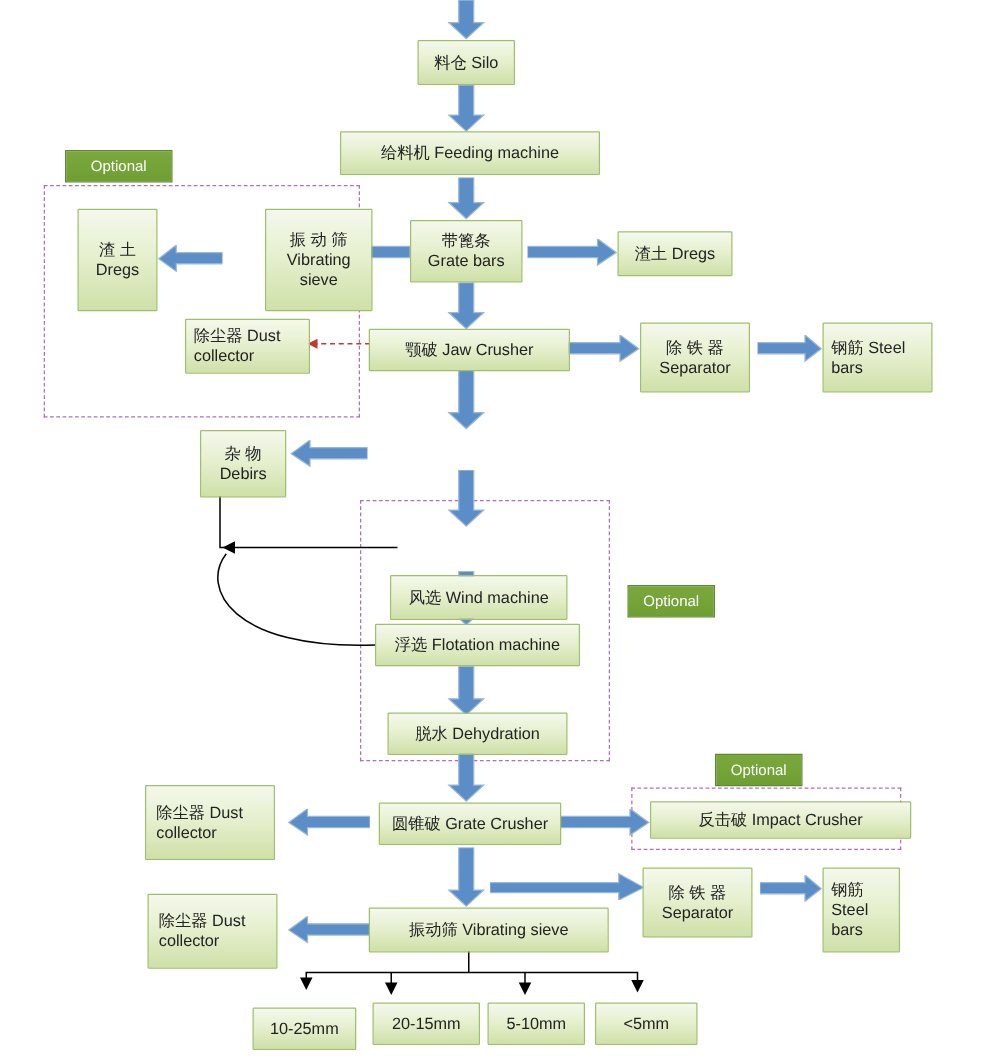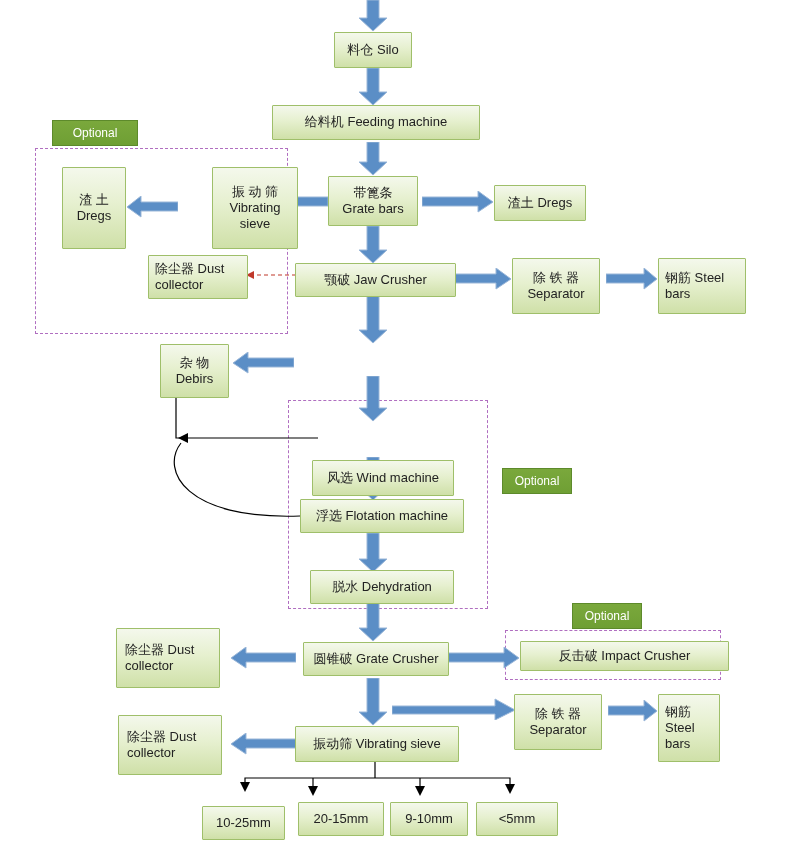--- a/index.html
+++ b/index.html
@@ -292,21 +292,21 @@
   </div>
 
   <div class="box" style="left:520px;top:641px;width:209px;height:30px;">
     <span>反击破  Impact Crusher</span>
   </div>
 
   <div class="box" style="left:118px;top:715px;width:104px;height:60px;justify-content:flex-start;text-align:left;padding-left:8px;">
     <span>除尘器 Dust collector</span>
   </div>
 
-  <div class="box" style="left:295px;top:726px;width:164px;height:36px;">
+  <div class="box" style="left:295px;top:726px;width:192px;height:36px;">
     <span>振动筛 Vibrating sieve</span>
   </div>
 
   <div class="box" style="left:514px;top:694px;width:88px;height:56px;">
     <span style="white-space:pre-line;">除 铁 器
 Separator</span>
   </div>
 
   <div class="box" style="left:658px;top:694px;width:62px;height:68px;justify-content:flex-start;text-align:left;padding-left:6px;">
     <span style="white-space:pre-line;">钢筋
@@ -314,19 +314,19 @@
 bars</span>
   </div>
 
   <div class="box" style="left:202px;top:806px;width:83px;height:34px;">
     <span>10-25mm</span>
   </div>
   <div class="box" style="left:298px;top:802px;width:86px;height:34px;">
     <span>20-15mm</span>
   </div>
   <div class="box" style="left:390px;top:802px;width:78px;height:34px;">
-    <span>9-10mm</span>
+    <span>5-10mm</span>
   </div>
   <div class="box" style="left:476px;top:802px;width:82px;height:34px;">
     <span>&lt;5mm</span>
   </div>
 
 </div>
 
 </body></html>

